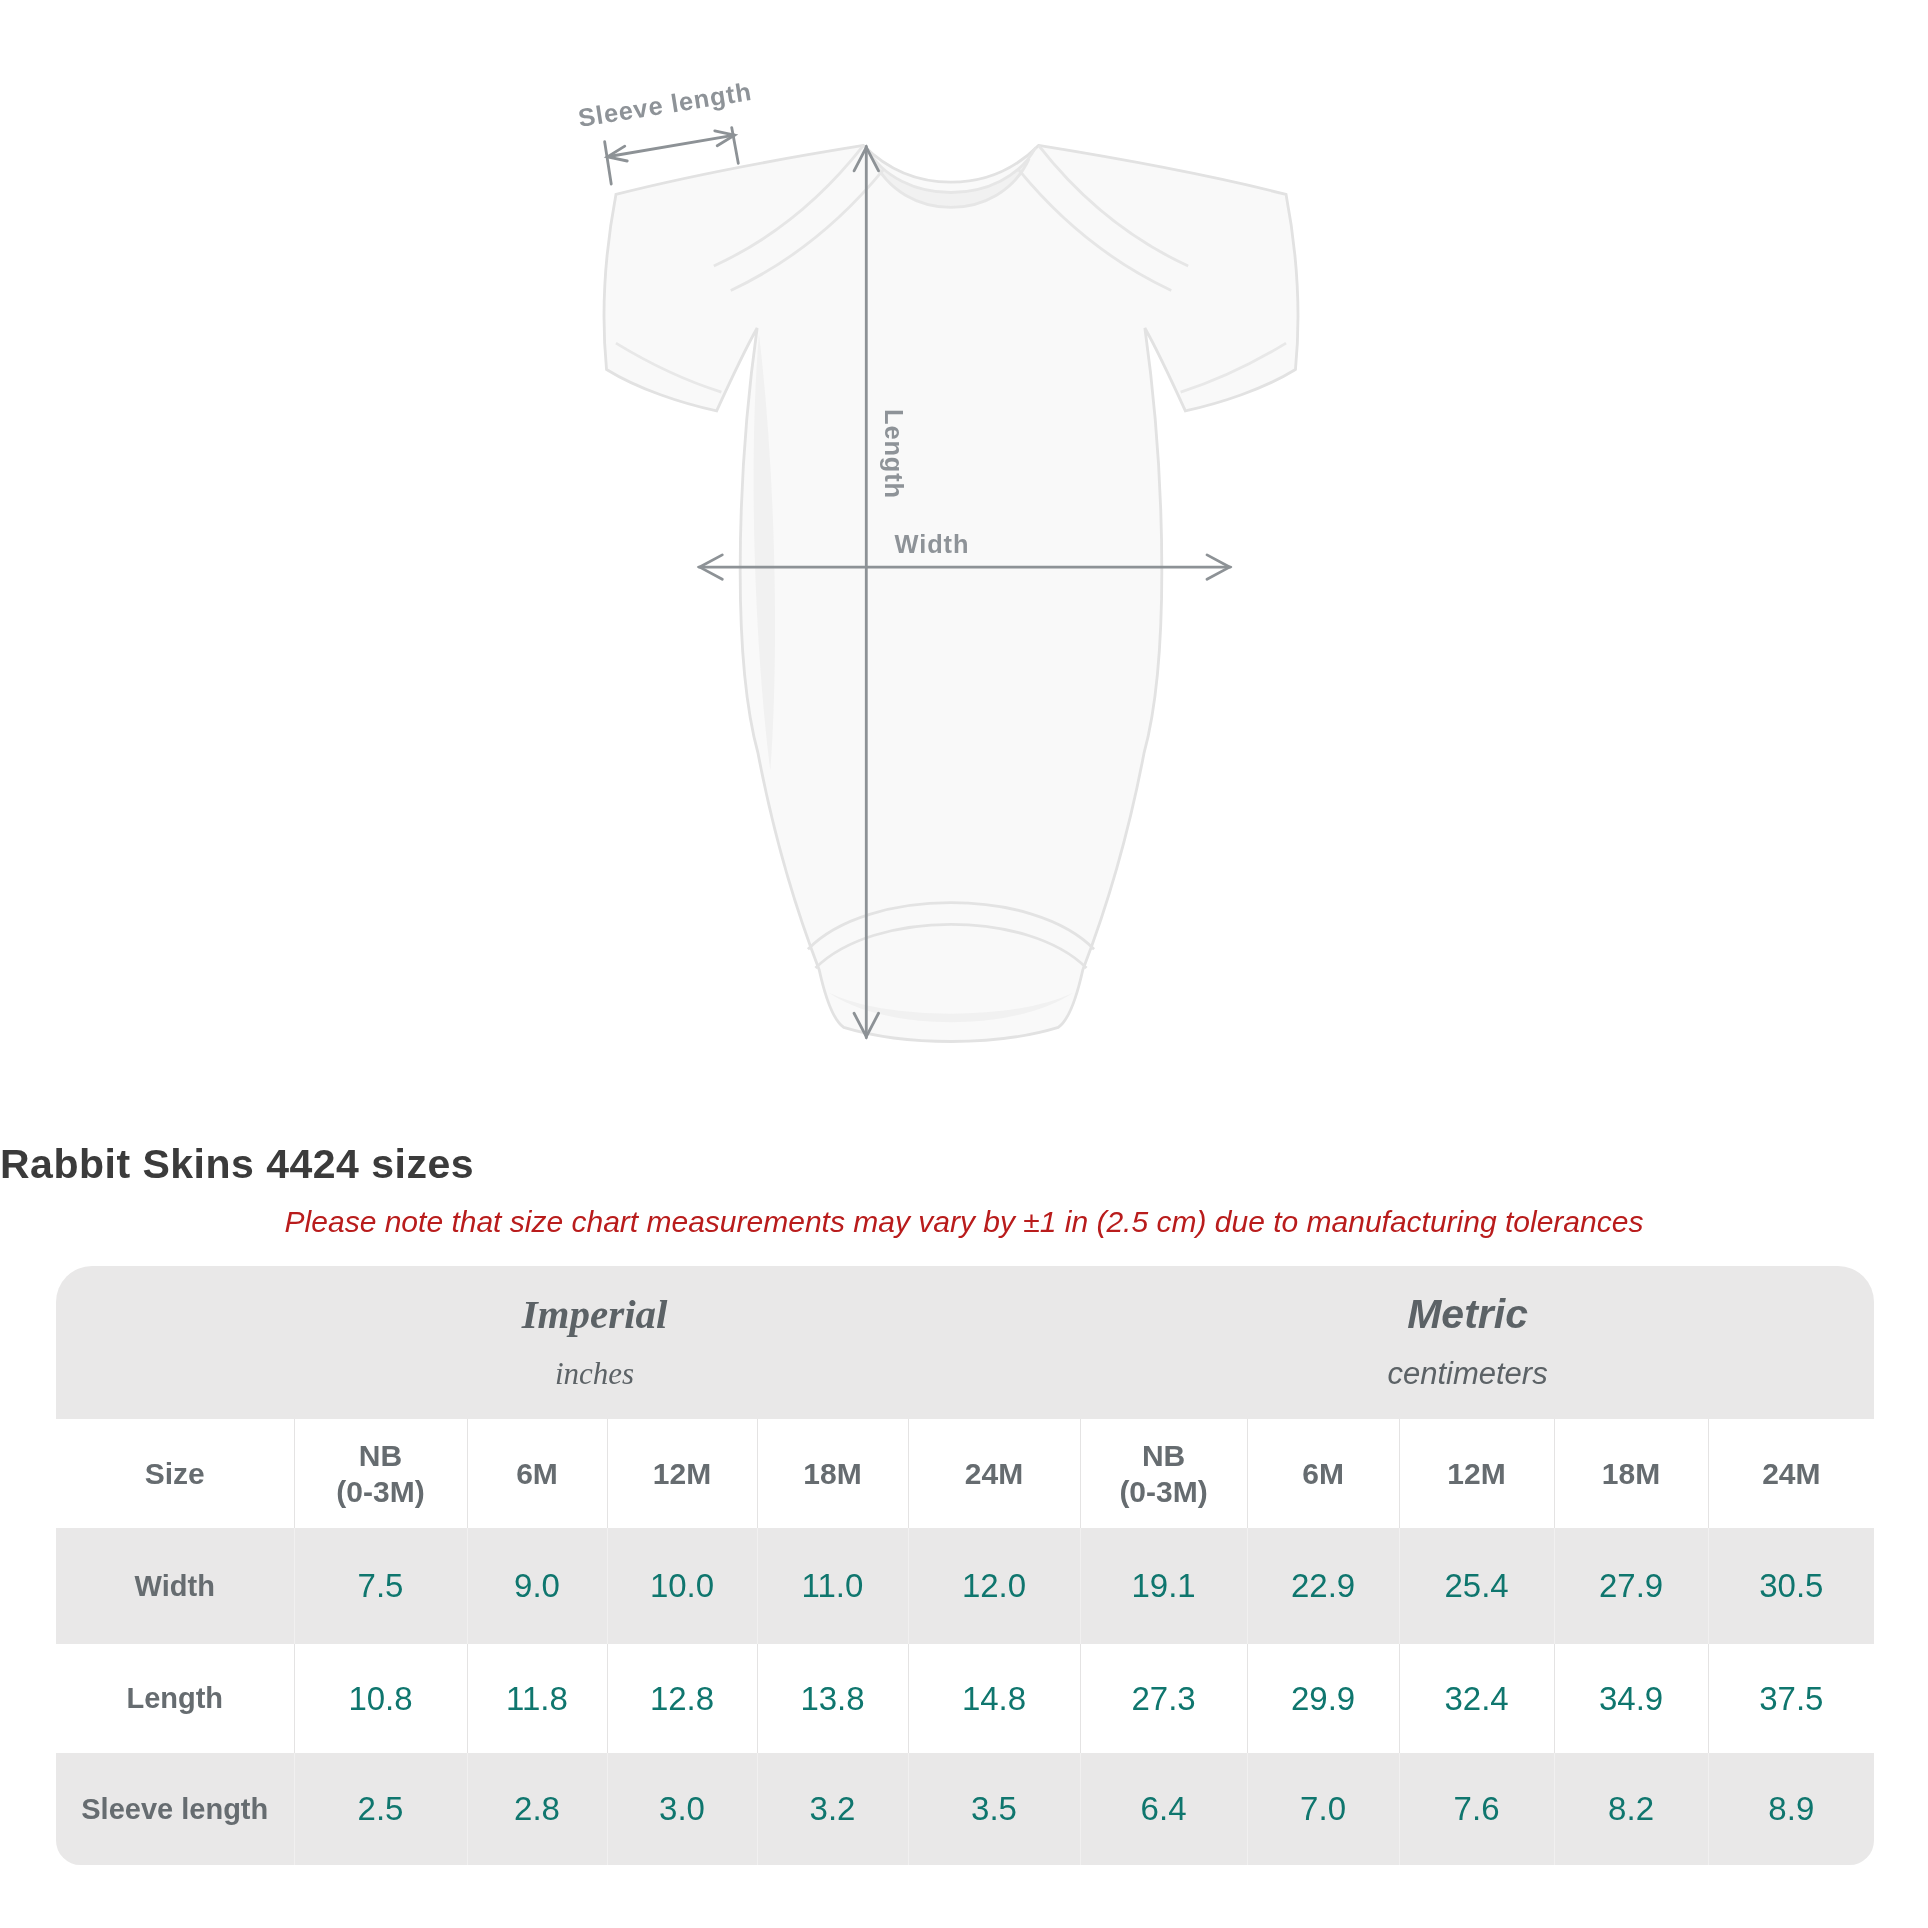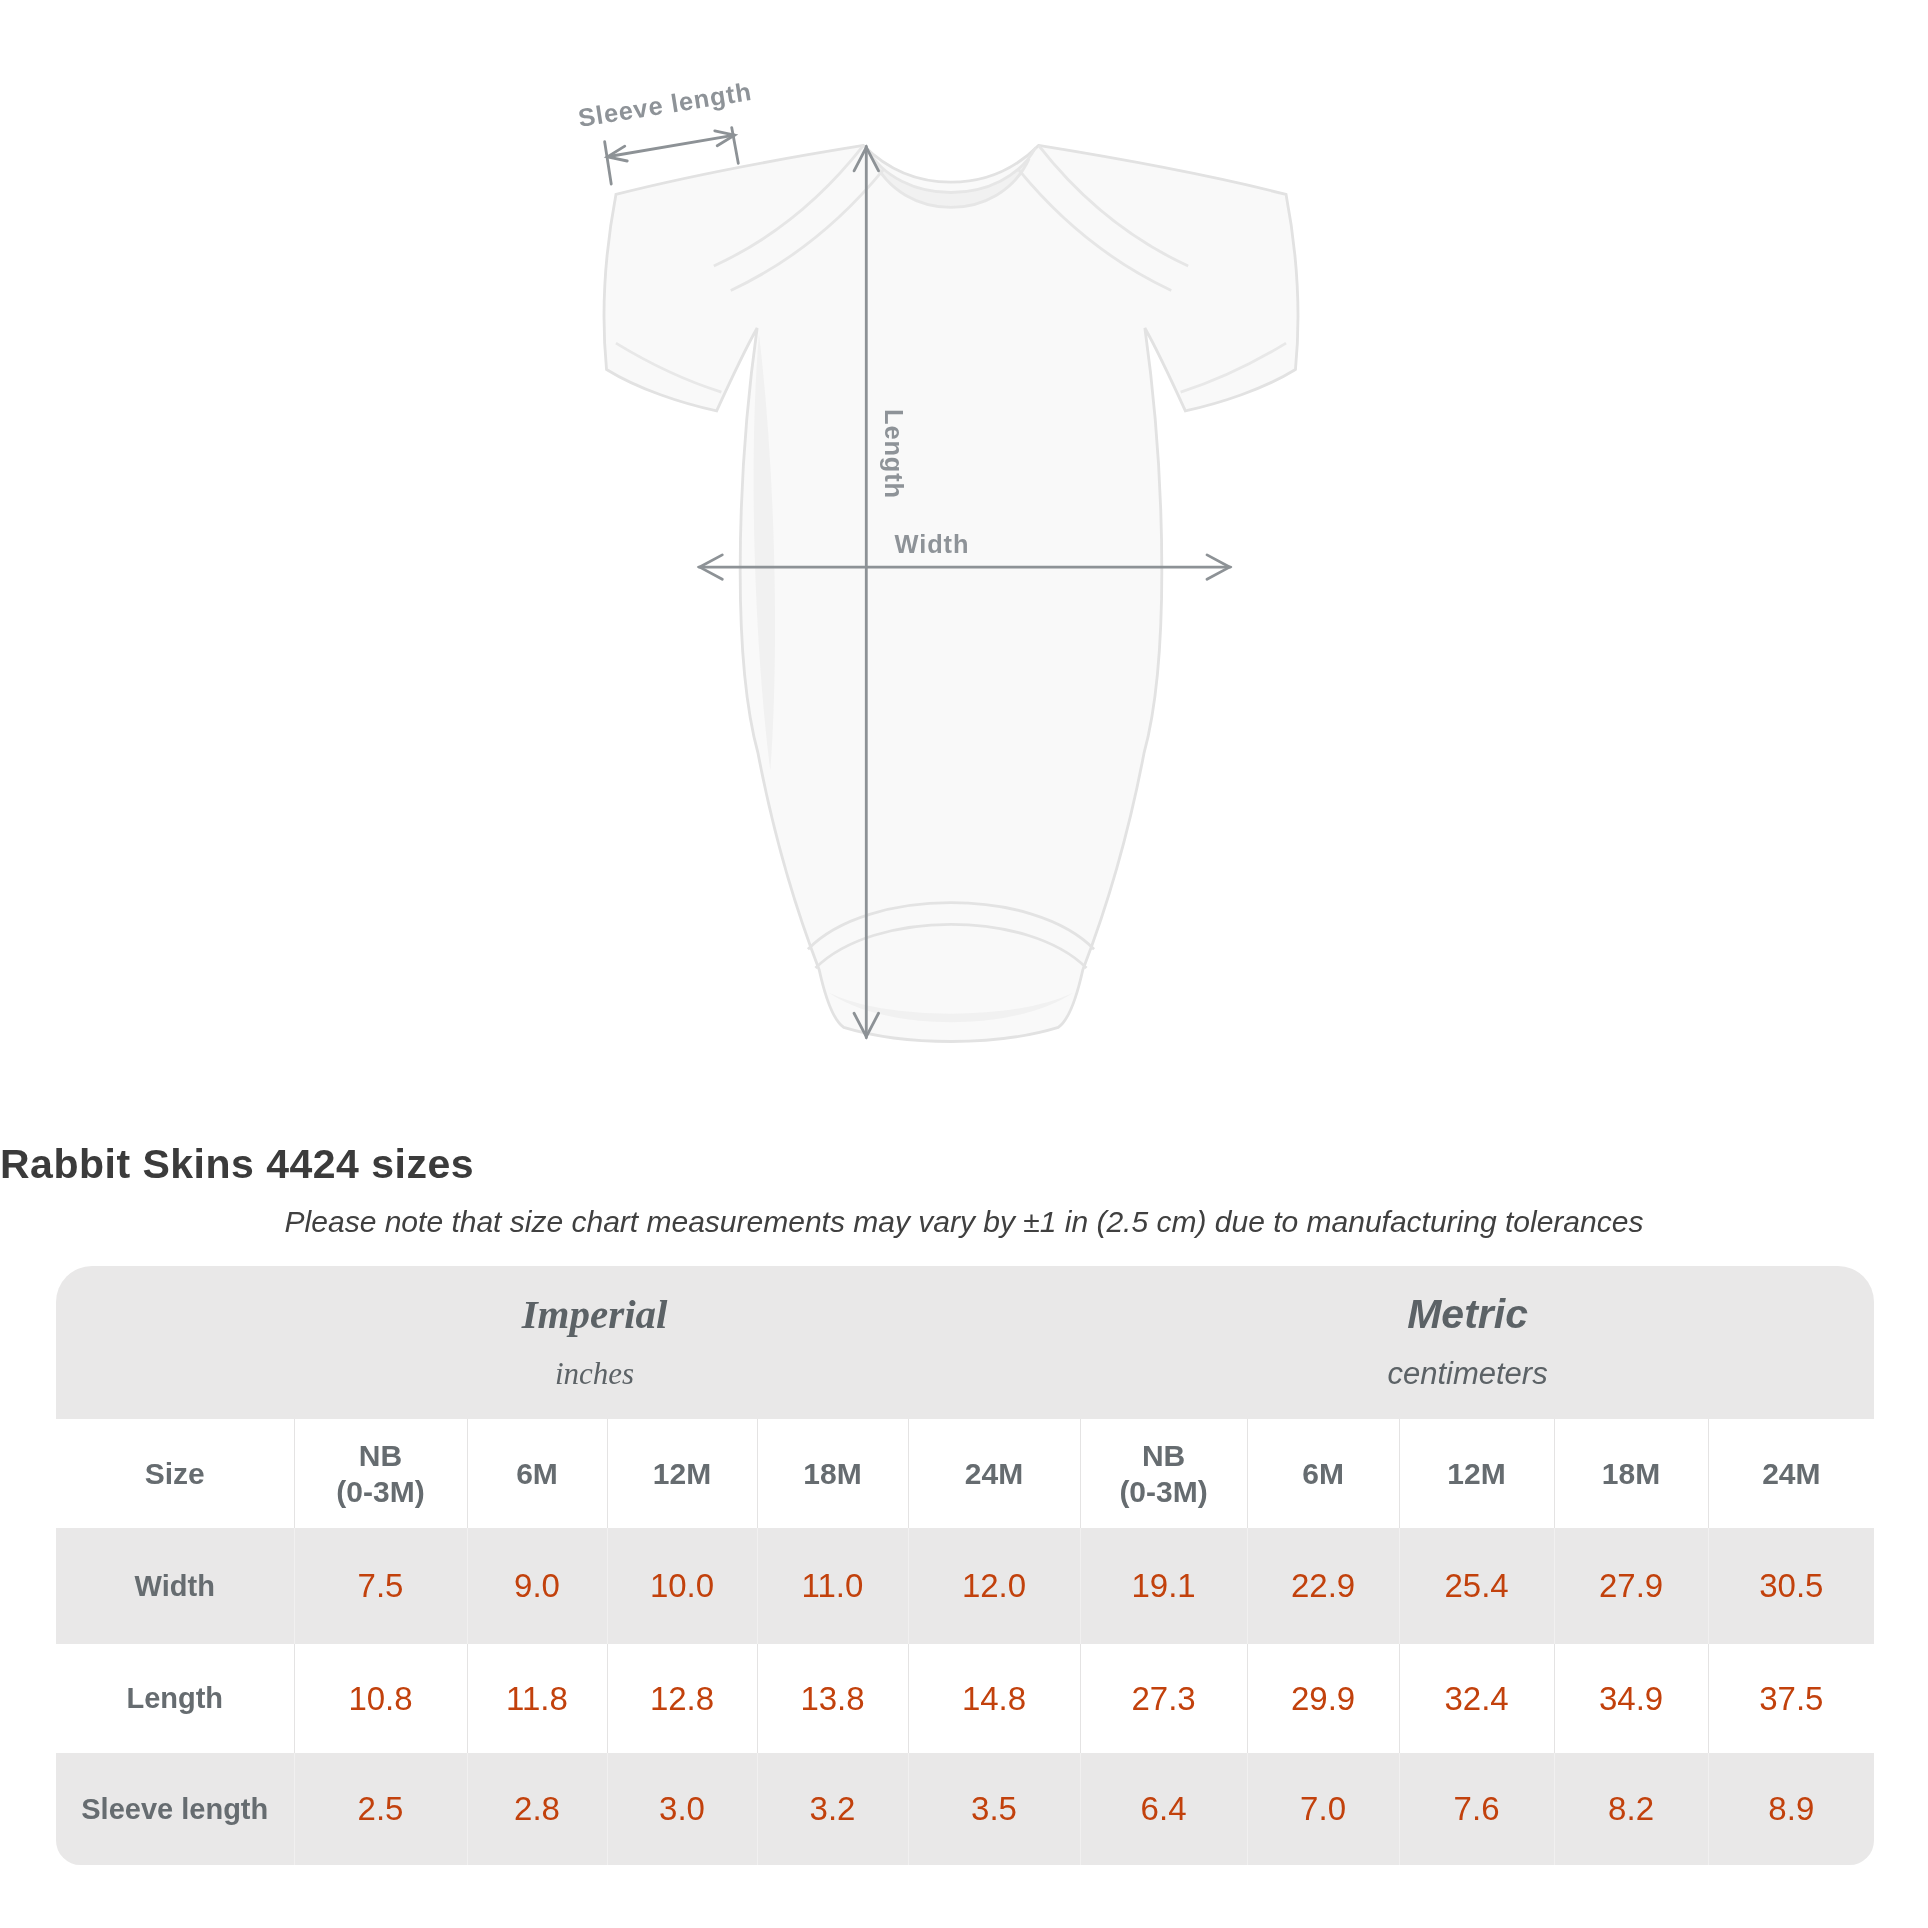--- a/index.html
+++ b/index.html
@@ -16,38 +16,38 @@
   #lbl-sleeve{left:665px;top:105px;transform:translate(-50%,-50%) rotate(-9deg);}
   #lbl-length{left:893px;top:454px;transform:translate(-50%,-50%) rotate(90deg);}
   #lbl-width{left:932px;top:544px;transform:translate(-50%,-50%);}
   
   #chart-title{
     position:absolute;left:0;top:1141px;width:100%;text-align:left;
     font-size:41px;font-weight:bold;color:#3b3b3b;letter-spacing:0.5px;
   }
   #chart-subtitle{
     position:absolute;left:0;top:1205px;width:100%;text-align:center;
-    font-size:30px;font-style:italic;color:#404040;
+    font-size:30px;font-style:italic;color:#b91c1c;
   }
   
   #table-wrap{
     position:absolute;left:56px;top:1266px;width:1818px;
     border-radius:36px 36px 24.5px 24.5px;overflow:hidden;
   }
   table{width:100%;border-collapse:collapse;table-layout:fixed;}
   td,th{padding:0;text-align:center;vertical-align:middle;}
   tr.unit-row td{background:#e9e8e8;height:153px;}
   .unit-name{display:block;font-size:41px;font-weight:bold;font-style:italic;color:#5c6266;line-height:1.15;}
   .unit-sub{display:block;font-size:31px;font-style:italic;color:#5c6266;line-height:1.3;margin-top:16px;}
   td.unit-imperial{padding-left:53px;font-family:Liberation Serif, serif;}
   td.unit-metric{padding-right:19px;}
   tr.head-row th{background:#ffffff;height:109px;font-size:30px;font-weight:bold;
     color:#666c70;white-space:pre-line;line-height:1.2;}
   tr.head-row th + th{border-left:1.9px solid #e4e3e3;}
-  tr.data-row td{font-size:33px;color:#c2410c;}
+  tr.data-row td{font-size:33px;color:#0f766e;}
   tr.data-row td.row-label{font-size:29px;font-weight:bold;color:#666c70;}
   tr.data-row td + td{border-left:1.9px solid #e4e3e3;}
   tr.data-row.gray td{background:#e9e8e8;}
   tr.data-row.gray td + td{border-left-color:#f1f0f0;}
   tr.data-row.white td{background:#ffffff;}
   #row-width td{height:116px;}
   #row-length td{height:109px;}
   #row-sleeve td{height:112px;}
 </style>
 </head>

